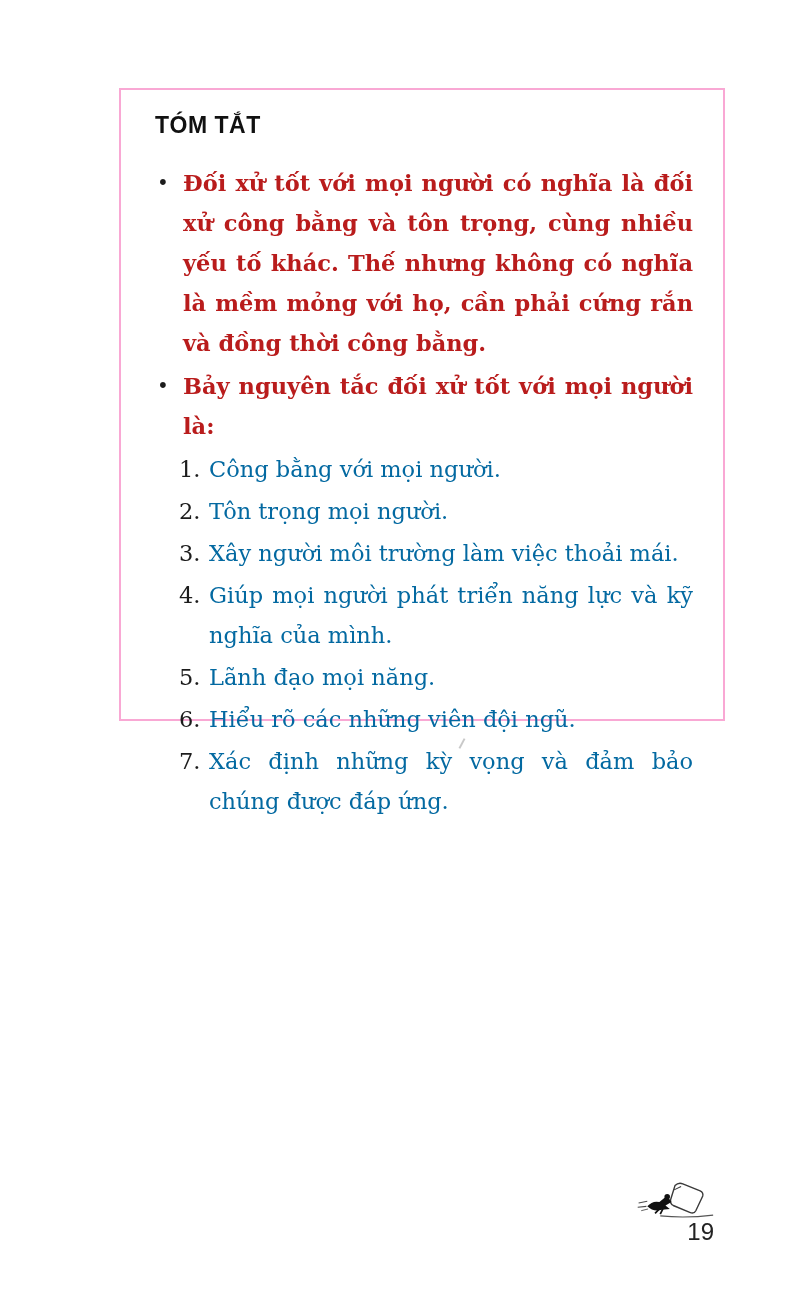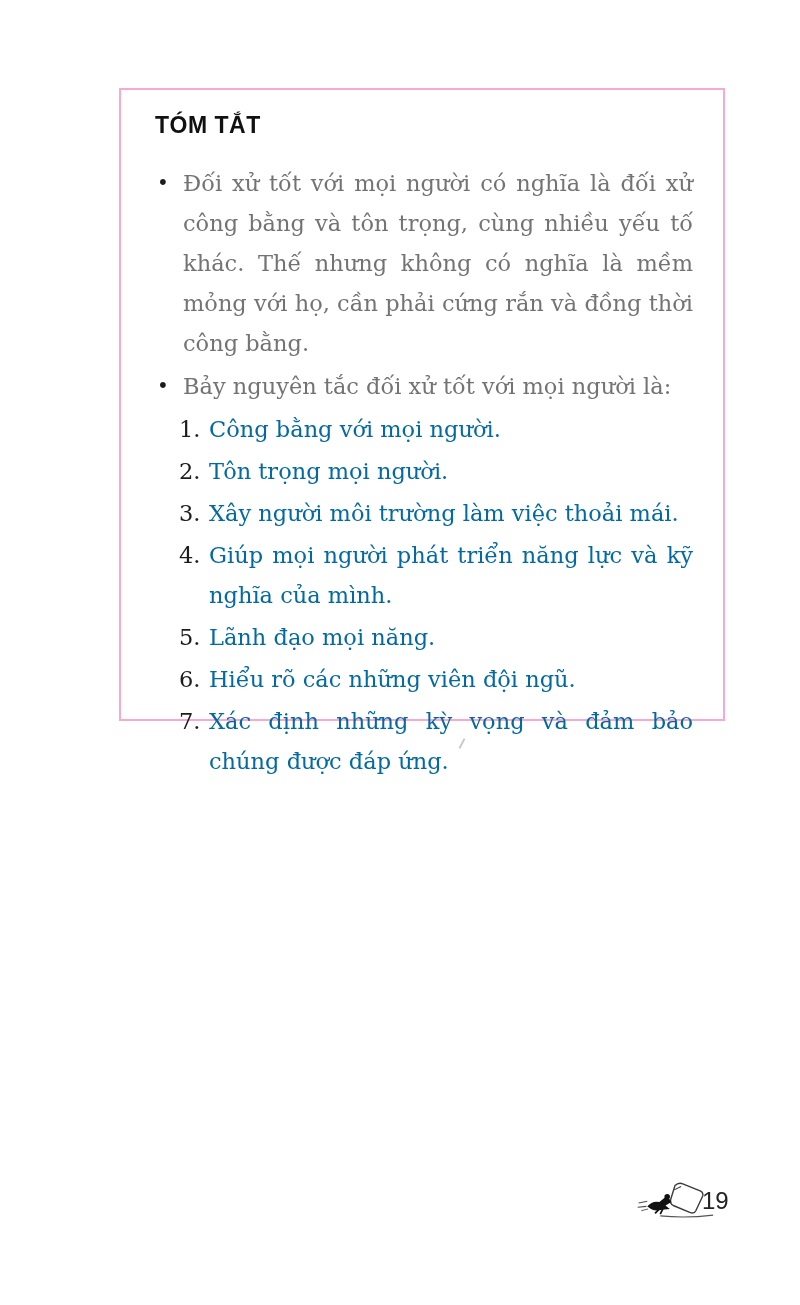--- a/index.html
+++ b/index.html
@@ -50,21 +50,22 @@
     line-height: 40px;
     padding-left: 4px;
     color: #1c1c1c;
   }
   .bullet-text {
     flex: 1;
     margin: 0;
     font-size: 22.5px;
     line-height: 40px;
     text-align: justify;
-    color: #737373;
+    color: #b91c1c;
+    font-weight: bold;
   }
 
   .numbered-list {
     margin: 2px 0 0 26px;
   }
   .num-row {
     display: flex;
     align-items: flex-start;
     margin: 0 0 2px 0;
   }
@@ -95,20 +96,21 @@
     opacity: 0.55;
   }
 
   
   .page-footer {
     position: absolute;
     left: 636px;
     top: 1178px;
     display: flex;
     align-items: flex-end;
+    flex-direction: column;
   }
   .footer-icon {
     width: 78px;
     height: 42px;
     display: block;
   }
   .page-number {
     font-family: "Liberation Sans", sans-serif;
     font-size: 24px;
     color: #232323;

